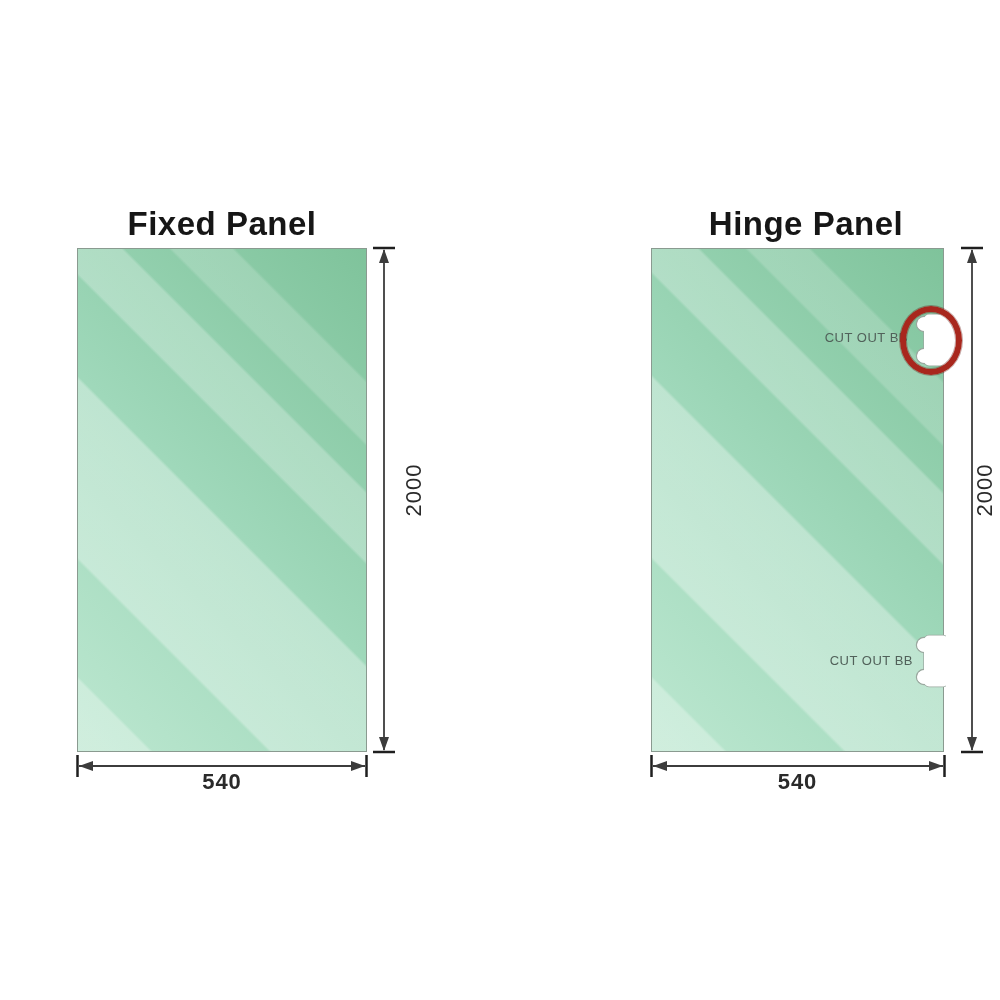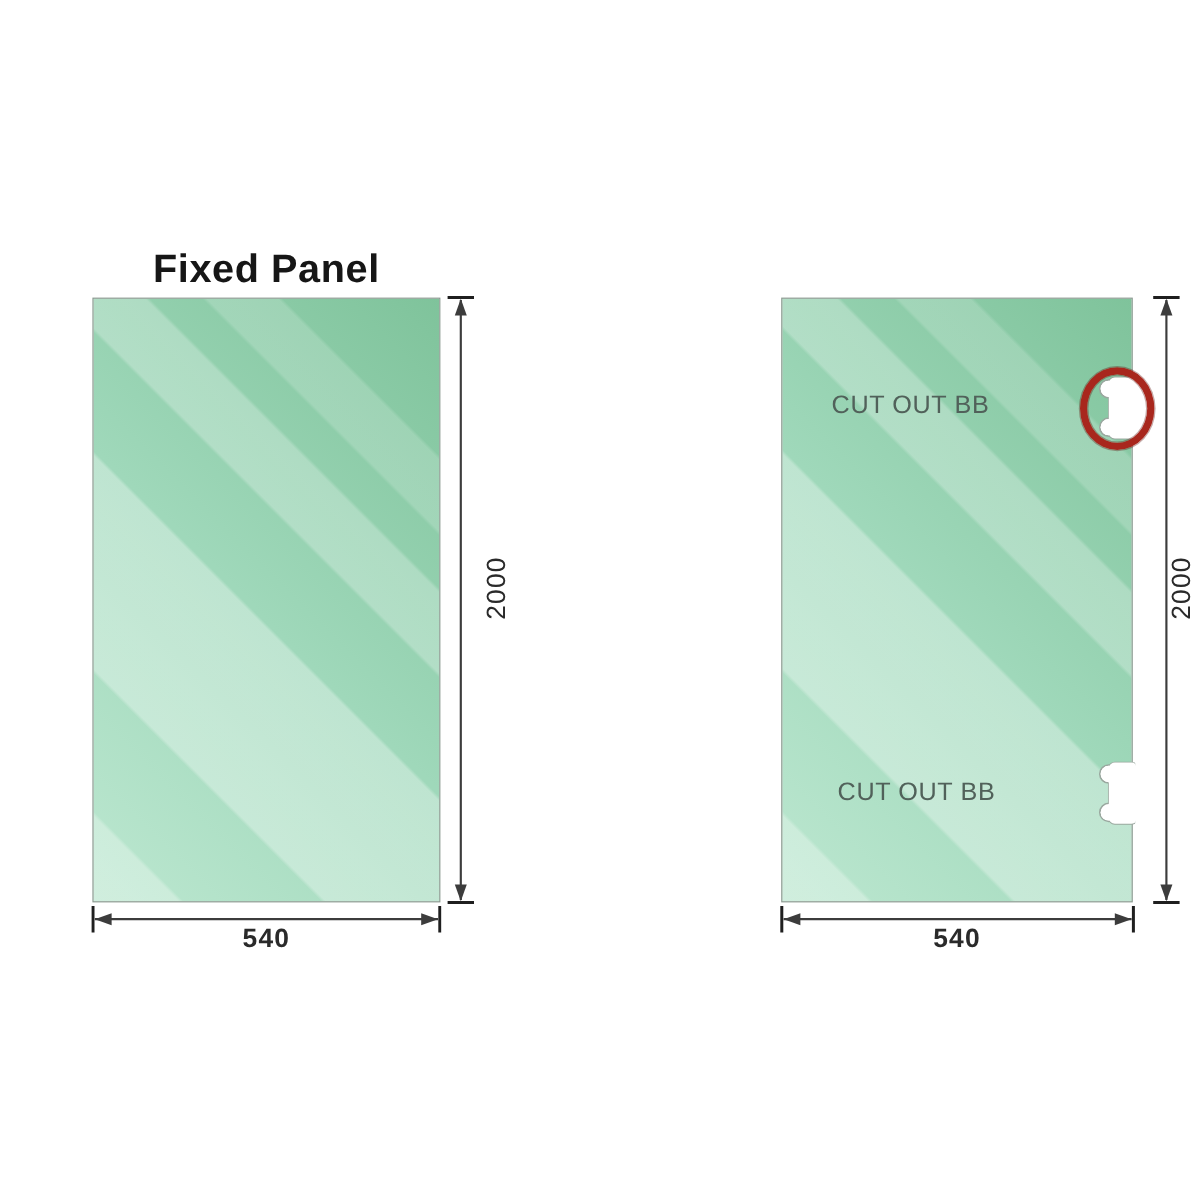--- a/index.html
+++ b/index.html
@@ -62,22 +62,22 @@
   .label-h-fixed{left:374px;}
   .label-h-hinge{left:945px;}
 
   .cutout{position:absolute;width:33px;height:56px;}
   .cutout-top{left:913px;top:312px;}
   .cutout-bottom{left:913px;top:633px;}
   .cutout .edge{stroke:var(--cutout-outline);stroke-width:1.4;fill:#ffffff;}
   .cutout .fillonly{fill:#ffffff;}
 
   .cutout-label{
-    position:absolute;width:215px;text-align:left;
-    font-size:21px;letter-spacing:0.5px;color:var(--cutout-label);
+    position:absolute;width:215px;text-align:right;
+    font-size:13px;letter-spacing:0.5px;color:var(--cutout-label);
     height:22px;line-height:22px;
   }
   .cutout-label-top{left:693px;top:327px;}
   .cutout-label-bottom{left:698px;top:650px;}
 
   .highlight-ring{
     position:absolute;left:900px;top:306px;width:62px;height:69px;
     border:6px solid var(--highlight-ring);border-radius:50%;
     box-shadow:0 0 0 1px rgba(90,15,10,0.35), inset 0 0 0 1px rgba(90,15,10,0.35);
     background:transparent;z-index:5;
@@ -103,20 +103,21 @@
 
   <svg class="dim" style="left:76px;top:753px;" width="292" height="26" viewBox="0 0 292 26">
     <line class="tick" x1="1.5" y1="2" x2="1.5" y2="24"></line>
     <line class="tick" x1="290.5" y1="2" x2="290.5" y2="24"></line>
     <line class="dline" x1="3" y1="13" x2="289" y2="13"></line>
     <polygon points="3,13 17,8 17,18"></polygon>
     <polygon points="289,13 275,8 275,18"></polygon>
   </svg>
   <div class="dim-label dim-label-h label-w-fixed">540</div>
 
+  <div class="panel-title title-hinge">Hinge Panel</div>
 
   <div class="glass glass-hinge"></div>
 
   <svg class="cutout cutout-top" viewBox="0 0 33 56">
     <rect class="edge" x="11" y="2.5" width="24" height="51" rx="5"></rect>
     <circle class="edge" cx="11" cy="12" r="7.5"></circle>
     <circle class="edge" cx="11" cy="44" r="7.5"></circle>
     <rect class="fillonly" x="11" y="2.5" width="24" height="51" rx="5"></rect>
     <circle class="fillonly" cx="11" cy="12" r="6.8"></circle>
     <circle class="fillonly" cx="11" cy="44" r="6.8"></circle>

